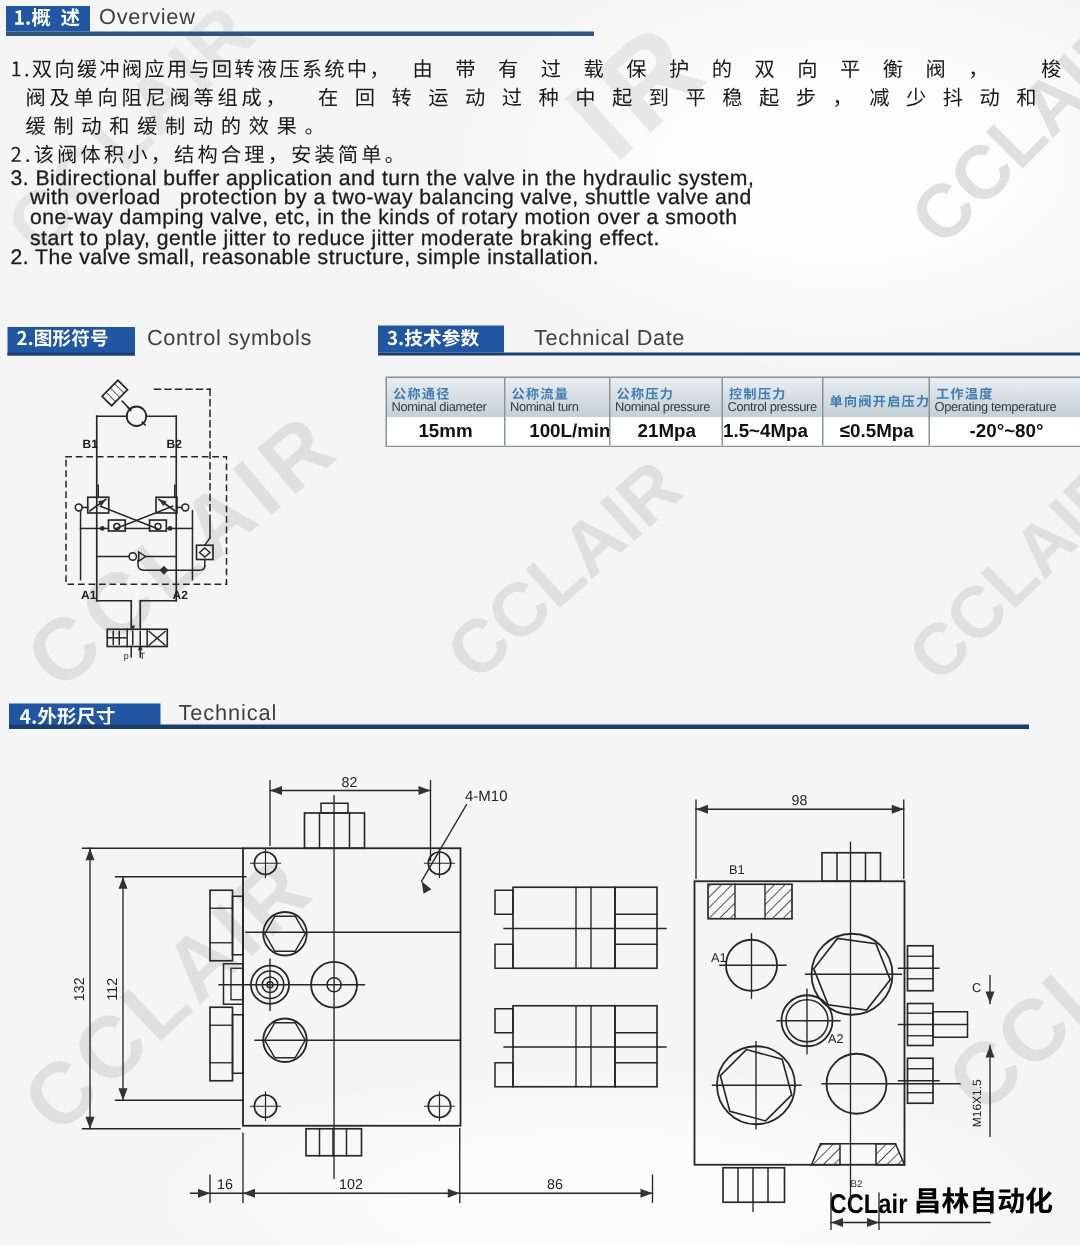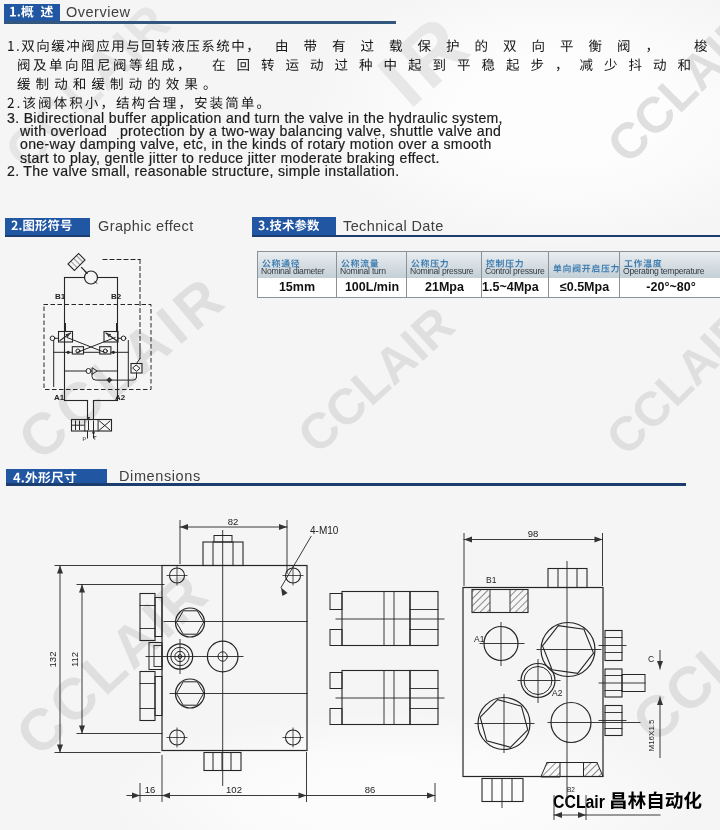--- a/index.html
+++ b/index.html
@@ -190,55 +190,55 @@
           <path transform="translate(0.0,0)" d="M43 0H539V124H379C344 124 295 120 257 115C392 248 504 392 504 526C504 664 411 754 271 754C170 754 104 715 35 641L117 562C154 603 198 638 252 638C323 638 363 592 363 519C363 404 245 265 43 85Z"></path>
           <path transform="translate(590.0,0)" d="M163 -14C215 -14 254 28 254 82C254 137 215 178 163 178C110 178 71 137 71 82C71 28 110 -14 163 -14Z"></path>
           <path transform="translate(915.0,0)" d="M72 811V-90H187V-54H809V-90H930V811ZM266 139C400 124 565 86 665 51H187V349C204 325 222 291 230 268C285 281 340 298 395 319L358 267C442 250 548 214 607 186L656 260C599 285 505 314 425 331C452 343 480 355 506 369C583 330 669 300 756 281C767 303 789 334 809 356V51H678L729 132C626 166 457 203 320 217ZM404 704C356 631 272 559 191 514C214 497 252 462 270 442C290 455 310 470 331 487C353 467 377 448 402 430C334 403 259 381 187 367V704ZM415 704H809V372C740 385 670 404 607 428C675 475 733 530 774 592L707 632L690 627H470C482 642 494 658 504 673ZM502 476C466 495 434 516 407 539H600C572 516 538 495 502 476Z"></path>
           <path transform="translate(1915.0,0)" d="M822 835C766 754 656 673 564 627C594 604 629 568 649 542C752 602 861 690 936 789ZM843 560C784 474 672 388 578 337C608 314 642 279 662 253C765 317 876 412 953 514ZM860 293C792 170 660 68 526 10C556 -16 591 -57 610 -87C757 -12 889 103 974 249ZM375 680V464H260V680ZM32 464V353H147C142 220 117 88 20 -15C47 -33 89 -73 108 -97C227 26 254 189 259 353H375V-89H492V353H589V464H492V680H576V791H50V680H148V464Z"></path>
           <path transform="translate(2915.0,0)" d="M387 255C428 194 484 112 510 63L610 124C582 172 524 251 482 308ZM714 548V452H356V343H714V46C714 30 708 26 689 25C670 24 603 25 544 27C560 -5 577 -55 582 -89C669 -89 733 -86 776 -69C819 -51 832 -20 832 44V343H946V452H832V548ZM579 855C558 789 524 723 483 669V764H263C272 784 280 805 287 825L172 855C141 759 85 660 22 599C51 584 100 552 123 534C154 569 185 614 213 664H230C251 623 274 576 288 544L247 558C197 452 111 347 26 281C49 256 88 202 103 177C129 200 156 226 182 255V-89H297V408C321 445 342 483 360 520L300 540L397 574C386 598 368 632 349 664H479C462 643 445 623 426 607C454 592 503 559 526 541C558 574 589 616 618 664H663C688 626 717 581 731 552L836 595C825 613 808 639 790 664H948V764H669C678 785 686 806 693 827Z"></path>
           <path transform="translate(3915.0,0)" d="M292 710H700V617H292ZM172 815V513H828V815ZM53 450V342H241C221 276 197 207 176 158H689C676 86 661 46 642 32C629 24 616 23 594 23C563 23 489 24 422 30C444 -2 462 -50 464 -84C533 -88 599 -87 637 -85C684 -82 717 -75 747 -47C783 -13 807 62 827 217C830 233 833 267 833 267H352L376 342H943V450Z"></path>
         </g>
       </svg></div>
   </div>
 
-<div class="etxt" style="left:98px;top:218px;font-size:14.5px;letter-spacing:.4px">Graphic effect</div>
+<div class="etxt" style="left:98px;top:218px;font-size:14.5px;letter-spacing:.4px">Control symbols</div>
 
 <div class="hbox" style="left:252px;top:217px;width:84px;height:17.5px">
     <div class="abs" style="left:6px;top:1.5px"><svg width="63" height="15" viewBox="0 0 63 15">
         <g fill="#ffffff" transform="translate(0,11.00) scale(0.01250,-0.01250)">
           <path transform="translate(0.0,0)" d="M273 -14C415 -14 534 64 534 200C534 298 470 360 387 383V388C465 419 510 477 510 557C510 684 413 754 270 754C183 754 112 719 48 664L124 573C167 614 210 638 263 638C326 638 362 604 362 546C362 479 318 433 183 433V327C343 327 386 282 386 209C386 143 335 106 260 106C192 106 139 139 95 182L26 89C78 30 157 -14 273 -14Z"></path>
           <path transform="translate(590.0,0)" d="M163 -14C215 -14 254 28 254 82C254 137 215 178 163 178C110 178 71 137 71 82C71 28 110 -14 163 -14Z"></path>
           <path transform="translate(915.0,0)" d="M601 850V707H386V596H601V476H403V368H456L425 359C463 267 510 187 569 119C498 74 417 42 328 21C351 -5 379 -56 392 -87C490 -58 579 -18 656 36C726 -20 809 -62 907 -90C924 -60 958 -11 984 13C894 35 816 69 751 114C836 199 900 309 938 449L861 480L841 476H720V596H945V707H720V850ZM542 368H787C757 299 713 240 660 190C610 241 571 301 542 368ZM156 850V659H40V548H156V370C108 359 64 349 27 342L58 227L156 252V44C156 29 151 24 137 24C124 24 82 24 42 25C57 -6 72 -54 76 -84C147 -84 195 -81 229 -63C263 -44 274 -15 274 43V283L381 312L366 422L274 399V548H373V659H274V850Z"></path>
           <path transform="translate(1915.0,0)" d="M606 767C661 722 736 658 771 616L865 699C827 739 748 799 694 840ZM437 848V604H61V485H403C320 336 175 193 22 117C51 91 92 42 113 11C236 82 349 192 437 321V-90H569V365C658 229 772 101 882 19C904 53 948 101 979 126C850 208 708 349 621 485H936V604H569V848Z"></path>
           <path transform="translate(2915.0,0)" d="M612 281C529 225 364 183 226 164C251 139 278 101 292 72C444 102 608 153 712 231ZM730 180C620 78 394 32 157 14C179 -14 203 -59 214 -92C475 -61 704 -4 842 129ZM171 574C198 583 231 587 362 593C352 571 342 550 330 530H47V424H254C192 355 114 300 23 262C50 240 95 192 113 168C172 198 226 234 276 278C293 260 308 240 319 225C419 247 545 289 631 340L533 394C485 367 402 342 324 324C354 355 381 388 405 424H601C674 316 783 222 897 168C915 198 951 242 978 265C889 299 803 357 739 424H958V530H467C478 552 488 575 497 599L755 609C777 589 796 570 810 553L912 621C855 684 741 769 654 825L559 765C587 746 617 724 647 701L367 694C421 727 474 764 522 803L414 862C344 793 245 732 213 715C183 698 160 687 136 683C148 652 165 597 171 574Z"></path>
           <path transform="translate(3915.0,0)" d="M424 838C408 800 380 745 358 710L434 676C460 707 492 753 525 798ZM374 238C356 203 332 172 305 145L223 185L253 238ZM80 147C126 129 175 105 223 80C166 45 99 19 26 3C46 -18 69 -60 80 -87C170 -62 251 -26 319 25C348 7 374 -11 395 -27L466 51C446 65 421 80 395 96C446 154 485 226 510 315L445 339L427 335H301L317 374L211 393C204 374 196 355 187 335H60V238H137C118 204 98 173 80 147ZM67 797C91 758 115 706 122 672H43V578H191C145 529 81 485 22 461C44 439 70 400 84 373C134 401 187 442 233 488V399H344V507C382 477 421 444 443 423L506 506C488 519 433 552 387 578H534V672H344V850H233V672H130L213 708C205 744 179 795 153 833ZM612 847C590 667 545 496 465 392C489 375 534 336 551 316C570 343 588 373 604 406C623 330 646 259 675 196C623 112 550 49 449 3C469 -20 501 -70 511 -94C605 -46 678 14 734 89C779 20 835 -38 904 -81C921 -51 956 -8 982 13C906 55 846 118 799 196C847 295 877 413 896 554H959V665H691C703 719 714 774 722 831ZM784 554C774 469 759 393 736 327C709 397 689 473 675 554Z"></path>
         </g>
       </svg></div>
   </div>
 
 <div class="erule" style="left:252px;top:234.5px;width:468px;background:#1c3e6e"></div>
 
-<div class="etxt" style="left:343px;top:218px;font-size:14.5px;letter-spacing:.4px">Technical Date</div>
+<div class="etxt" style="left:356px;top:218px;font-size:14.5px;letter-spacing:.4px">Technical Date</div>
 
 <div class="hbox" style="left:6px;top:469px;width:101px;height:15.5px">
     <div class="abs" style="left:7px;top:2px"><svg width="66" height="15" viewBox="0 0 66 15">
         <g fill="#ffffff" transform="translate(0,11.44) scale(0.01300,-0.01300)">
           <path transform="translate(0.0,0)" d="M337 0H474V192H562V304H474V741H297L21 292V192H337ZM337 304H164L279 488C300 528 320 569 338 609H343C340 565 337 498 337 455Z"></path>
           <path transform="translate(590.0,0)" d="M163 -14C215 -14 254 28 254 82C254 137 215 178 163 178C110 178 71 137 71 82C71 28 110 -14 163 -14Z"></path>
           <path transform="translate(915.0,0)" d="M200 850C169 678 109 511 22 411C50 393 102 355 123 335C174 401 218 490 254 590H405C391 505 371 431 344 365C308 393 266 424 234 447L162 365C201 334 253 293 291 258C226 150 136 73 25 22C55 1 105 -49 125 -79C352 35 501 278 549 683L463 708L440 704H291C302 745 312 787 321 829ZM589 849V-90H715V426C776 361 843 288 877 238L979 319C931 382 829 480 760 548L715 515V849Z"></path>
           <path transform="translate(1915.0,0)" d="M822 835C766 754 656 673 564 627C594 604 629 568 649 542C752 602 861 690 936 789ZM843 560C784 474 672 388 578 337C608 314 642 279 662 253C765 317 876 412 953 514ZM860 293C792 170 660 68 526 10C556 -16 591 -57 610 -87C757 -12 889 103 974 249ZM375 680V464H260V680ZM32 464V353H147C142 220 117 88 20 -15C47 -33 89 -73 108 -97C227 26 254 189 259 353H375V-89H492V353H589V464H492V680H576V791H50V680H148V464Z"></path>
           <path transform="translate(2915.0,0)" d="M161 816V517C161 357 151 138 21 -9C49 -24 103 -69 123 -94C235 33 273 226 285 390H498C563 156 672 -6 887 -82C905 -48 942 4 970 29C784 85 676 214 622 390H878V816ZM289 699H752V507H289V517Z"></path>
           <path transform="translate(3915.0,0)" d="M142 397C210 322 285 218 313 150L424 219C392 290 313 388 245 459ZM600 849V649H45V529H600V69C600 46 590 38 566 38C539 38 454 37 370 41C391 6 416 -55 424 -92C530 -93 611 -88 661 -68C710 -48 728 -13 728 68V529H956V649H728V849Z"></path>
         </g>
       </svg></div>
   </div>
 
 <div class="erule" style="left:6px;top:483px;width:680px;background:#1c3e6e"></div>
 
-<div class="etxt" style="left:119px;top:467.5px;font-size:14.5px;letter-spacing:.6px">Dimensions</div>
+<div class="etxt" style="left:119px;top:467.5px;font-size:14.5px;letter-spacing:.6px">Technical</div>
 
 <div class="abs" style="left:257px;top:250.5px;width:462px;height:45px;border:1px solid #8a9298">
 
 <div class="abs" style="left:0px;top:0;width:78px;height:26px;background:linear-gradient(#e9edf0,#c3cfd6);border-bottom:1px solid #8a9298">
       <div class="abs" style="left:4px;top:3px"><svg width="40" height="10" viewBox="0 0 40 10">
           <g fill="#3f7db0" transform="translate(0,7.74) scale(0.00880,-0.00880)">
             <path transform="translate(0.0,0)" d="M297 827C243 683 146 542 38 458C70 438 126 395 151 372C256 470 363 627 429 790ZM691 834 573 786C650 639 770 477 872 373C895 405 940 452 972 476C872 563 752 710 691 834ZM151 -40C200 -20 268 -16 754 25C780 -17 801 -57 817 -90L937 -25C888 69 793 211 709 321L595 269C624 229 655 183 685 137L311 112C404 220 497 355 571 495L437 552C363 384 241 211 199 166C161 121 137 96 105 87C121 52 144 -14 151 -40Z"></path>
             <path transform="translate(1090.9,0)" d="M481 447C463 328 427 206 375 130C402 117 450 88 471 70C525 156 568 292 592 427ZM774 427C813 317 851 172 862 77L972 112C958 208 920 348 877 459ZM519 847C496 733 455 618 400 539V567H287V708C335 719 381 733 422 748L356 844C276 810 153 780 43 762C55 736 70 696 74 671C107 675 143 680 178 686V567H43V455H164C129 357 74 250 19 185C37 158 62 111 73 79C110 129 147 199 178 275V-90H287V314C312 275 337 233 350 205L415 301C398 324 314 409 287 433V455H400V504C428 488 463 465 481 451C513 495 543 552 569 616H629V42C629 28 624 24 611 24C597 24 553 24 513 26C529 -4 548 -54 553 -86C618 -86 667 -82 701 -65C737 -46 747 -16 747 41V616H829C816 584 802 551 788 522L892 496C919 562 949 640 973 712L898 731L881 727H608C617 759 626 791 633 824Z"></path>
             <path transform="translate(2181.8,0)" d="M46 742C105 690 185 617 221 570L307 652C268 697 186 766 127 814ZM274 467H33V356H159V117C116 97 69 60 25 16L98 -85C141 -24 189 36 221 36C242 36 275 5 315 -18C385 -58 467 -69 591 -69C698 -69 865 -63 943 -59C945 -28 962 26 975 56C870 42 703 33 595 33C486 33 396 39 331 78C307 92 289 105 274 115ZM370 818V727H727C701 707 673 688 645 672C599 691 552 709 513 723L436 659C480 642 531 620 579 598H361V80H473V231H588V84H695V231H814V186C814 175 810 171 799 171C788 171 753 170 722 172C734 146 747 106 752 77C812 77 856 78 887 94C919 110 928 135 928 184V598H794L796 600L743 627C810 668 875 718 925 767L854 824L831 818ZM814 512V458H695V512ZM473 374H588V318H473ZM473 458V512H588V458ZM814 374V318H695V374Z"></path>
             <path transform="translate(3272.7,0)" d="M239 848C196 782 107 700 29 652C47 627 76 578 88 551C183 612 285 710 352 802ZM392 800V692H727C626 584 462 492 306 444C330 420 362 374 378 345C475 379 573 426 661 485C747 443 849 389 900 351L966 447C918 479 834 522 756 557C823 615 880 681 921 756L835 805L815 800ZM394 337V227H592V44H339V-66H962V44H716V227H907V337ZM264 629C206 531 107 433 19 370C37 341 67 275 75 249C102 271 131 296 159 323V-90H281V459C314 501 343 543 368 585Z"></path>
@@ -254,21 +254,21 @@
           <g fill="#3f7db0" transform="translate(0,7.74) scale(0.00880,-0.00880)">
             <path transform="translate(0.0,0)" d="M297 827C243 683 146 542 38 458C70 438 126 395 151 372C256 470 363 627 429 790ZM691 834 573 786C650 639 770 477 872 373C895 405 940 452 972 476C872 563 752 710 691 834ZM151 -40C200 -20 268 -16 754 25C780 -17 801 -57 817 -90L937 -25C888 69 793 211 709 321L595 269C624 229 655 183 685 137L311 112C404 220 497 355 571 495L437 552C363 384 241 211 199 166C161 121 137 96 105 87C121 52 144 -14 151 -40Z"></path>
             <path transform="translate(1090.9,0)" d="M481 447C463 328 427 206 375 130C402 117 450 88 471 70C525 156 568 292 592 427ZM774 427C813 317 851 172 862 77L972 112C958 208 920 348 877 459ZM519 847C496 733 455 618 400 539V567H287V708C335 719 381 733 422 748L356 844C276 810 153 780 43 762C55 736 70 696 74 671C107 675 143 680 178 686V567H43V455H164C129 357 74 250 19 185C37 158 62 111 73 79C110 129 147 199 178 275V-90H287V314C312 275 337 233 350 205L415 301C398 324 314 409 287 433V455H400V504C428 488 463 465 481 451C513 495 543 552 569 616H629V42C629 28 624 24 611 24C597 24 553 24 513 26C529 -4 548 -54 553 -86C618 -86 667 -82 701 -65C737 -46 747 -16 747 41V616H829C816 584 802 551 788 522L892 496C919 562 949 640 973 712L898 731L881 727H608C617 759 626 791 633 824Z"></path>
             <path transform="translate(2181.8,0)" d="M565 356V-46H670V356ZM395 356V264C395 179 382 74 267 -6C294 -23 334 -60 351 -84C487 13 503 151 503 260V356ZM732 356V59C732 -8 739 -30 756 -47C773 -64 800 -72 824 -72C838 -72 860 -72 876 -72C894 -72 917 -67 931 -58C947 -49 957 -34 964 -13C971 7 975 59 977 104C950 114 914 131 896 149C895 104 894 68 892 52C890 37 888 30 885 26C882 24 877 23 872 23C867 23 860 23 856 23C852 23 847 25 846 28C843 31 842 41 842 56V356ZM72 750C135 720 215 669 252 632L322 729C282 766 200 811 138 838ZM31 473C96 446 179 399 218 364L285 464C242 498 158 540 94 564ZM49 3 150 -78C211 20 274 134 327 239L239 319C179 203 102 78 49 3ZM550 825C563 796 576 761 585 729H324V622H495C462 580 427 537 412 523C390 504 355 496 332 491C340 466 356 409 360 380C398 394 451 399 828 426C845 402 859 380 869 361L965 423C933 477 865 559 810 622H948V729H710C698 766 679 814 661 851ZM708 581 758 520 540 508C569 544 600 584 629 622H776Z"></path>
             <path transform="translate(3272.7,0)" d="M288 666H704V632H288ZM288 758H704V724H288ZM173 819V571H825V819ZM46 541V455H957V541ZM267 267H441V232H267ZM557 267H732V232H557ZM267 362H441V327H267ZM557 362H732V327H557ZM44 22V-65H959V22H557V59H869V135H557V168H850V425H155V168H441V135H134V59H441V22Z"></path>
           </g>
         </svg></div>
       <div class="abs" style="left:3px;top:14.5px;font-size:8.6px;color:#333b42;white-space:nowrap;letter-spacing:-0.25px">Nominal turn</div>
     </div>
 
-<div class="abs" style="left:78px;top:26px;width:70px;height:19px;border-left:1px solid #8a9298;background:#fff;font-size:12.5px;font-weight:bold;color:#111;text-align:center;line-height:19px">100L/min</div>
+<div class="abs" style="left:78px;top:26px;width:70px;height:19px;border-left:1px solid #8a9298;background:#fff;font-size:12.5px;font-weight:bold;color:#111;text-align:right;line-height:19px">100L/min</div>
 
 <div class="abs" style="left:148px;top:0;width:75px;height:26px;border-left:1px solid #8a9298;background:linear-gradient(#e9edf0,#c3cfd6);border-bottom:1px solid #8a9298">
       <div class="abs" style="left:4px;top:3px"><svg width="40" height="10" viewBox="0 0 40 10">
           <g fill="#3f7db0" transform="translate(0,7.74) scale(0.00880,-0.00880)">
             <path transform="translate(0.0,0)" d="M297 827C243 683 146 542 38 458C70 438 126 395 151 372C256 470 363 627 429 790ZM691 834 573 786C650 639 770 477 872 373C895 405 940 452 972 476C872 563 752 710 691 834ZM151 -40C200 -20 268 -16 754 25C780 -17 801 -57 817 -90L937 -25C888 69 793 211 709 321L595 269C624 229 655 183 685 137L311 112C404 220 497 355 571 495L437 552C363 384 241 211 199 166C161 121 137 96 105 87C121 52 144 -14 151 -40Z"></path>
             <path transform="translate(1090.9,0)" d="M481 447C463 328 427 206 375 130C402 117 450 88 471 70C525 156 568 292 592 427ZM774 427C813 317 851 172 862 77L972 112C958 208 920 348 877 459ZM519 847C496 733 455 618 400 539V567H287V708C335 719 381 733 422 748L356 844C276 810 153 780 43 762C55 736 70 696 74 671C107 675 143 680 178 686V567H43V455H164C129 357 74 250 19 185C37 158 62 111 73 79C110 129 147 199 178 275V-90H287V314C312 275 337 233 350 205L415 301C398 324 314 409 287 433V455H400V504C428 488 463 465 481 451C513 495 543 552 569 616H629V42C629 28 624 24 611 24C597 24 553 24 513 26C529 -4 548 -54 553 -86C618 -86 667 -82 701 -65C737 -46 747 -16 747 41V616H829C816 584 802 551 788 522L892 496C919 562 949 640 973 712L898 731L881 727H608C617 759 626 791 633 824Z"></path>
             <path transform="translate(2181.8,0)" d="M676 265C732 219 793 152 821 107L909 176C879 220 818 279 761 323ZM104 804V477C104 327 98 117 20 -27C48 -38 98 -73 119 -93C204 64 218 312 218 478V689H965V804ZM512 654V472H260V358H512V60H198V-54H953V60H635V358H916V472H635V654Z"></path>
             <path transform="translate(3272.7,0)" d="M382 848V641H75V518H377C360 343 293 138 44 3C73 -19 118 -65 138 -95C419 64 490 310 506 518H787C772 219 752 87 720 56C707 43 695 40 674 40C647 40 588 40 525 45C548 11 565 -43 566 -79C627 -81 690 -82 727 -76C771 -71 800 -60 830 -22C875 32 894 183 915 584C916 600 917 641 917 641H510V848Z"></path>
           </g>
         </svg></div>

